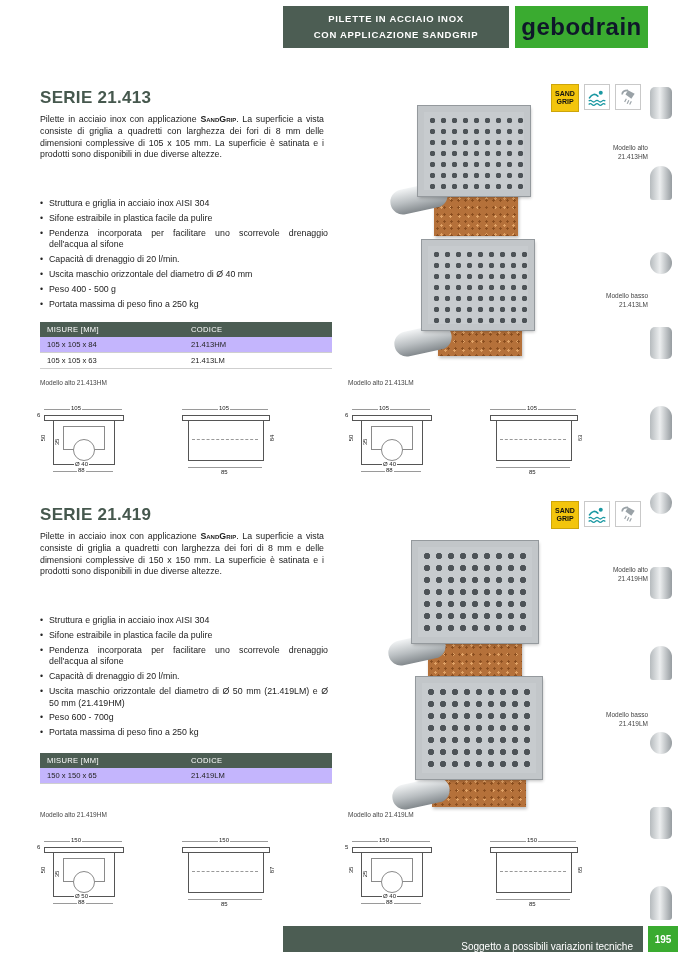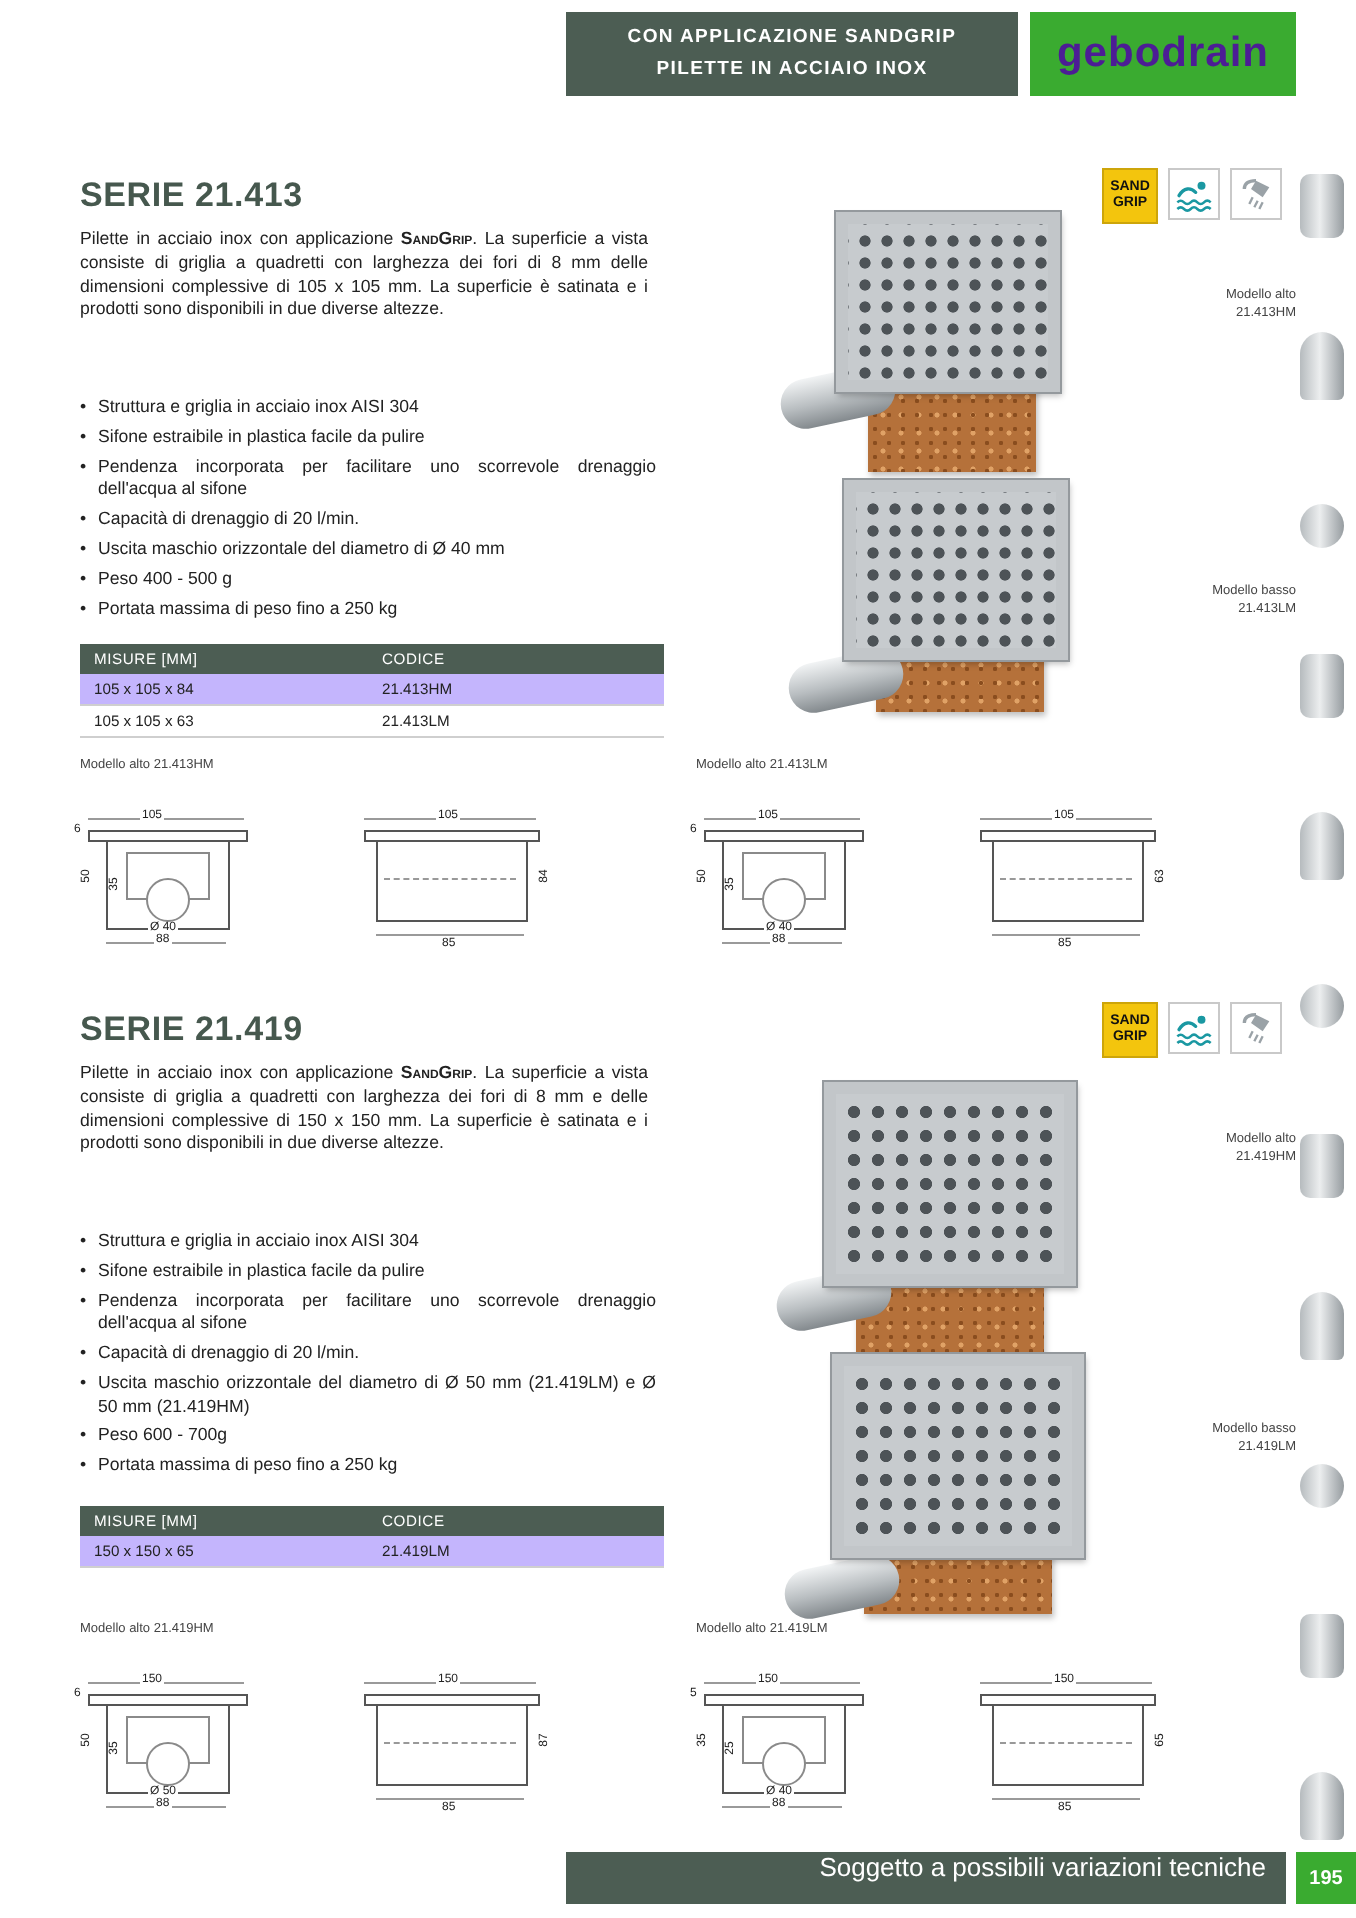--- a/index.html
+++ b/index.html
@@ -5,21 +5,21 @@
   html,body{margin:0;padding:0;background:#fff;}
   .page{position:relative;width:678px;height:959px;background:#fff;overflow:hidden;
         font-family:"Liberation Sans",sans-serif;color:#222;}
 
   
   .header-bar{position:absolute;left:283px;top:6px;width:226px;height:42px;background:#4c5d53;
     color:#fff;display:flex;flex-direction:column;justify-content:center;text-align:center;
     font-weight:bold;font-size:9.5px;letter-spacing:.7px;line-height:1.7;}
   .logo-box{position:absolute;left:515px;top:6px;width:133px;height:42px;background:#3aab30;
     display:flex;align-items:center;justify-content:center;}
-  .logo-text{font-weight:bold;font-size:21px;color:#4c1d95;letter-spacing:.5px;}
+  .logo-text{font-weight:bold;font-size:24px;color:#0f172a;letter-spacing:.5px;}
 
   
   .rail{position:absolute;right:1px;top:82px;width:33px;height:842px;display:flex;
     flex-direction:column;justify-content:space-between;align-items:center;}
   .thumb{width:30px;height:42px;background:#fff;display:flex;align-items:center;justify-content:center;}
   .t-shape{width:22px;height:32px;background:linear-gradient(90deg,#b6bbbe,#eceeef 45%,#969ca0);
     border-radius:5px;}
   .thumb:nth-child(3n) .t-shape{border-radius:50%;height:22px;}
   .thumb:nth-child(3n+2) .t-shape{border-radius:11px 11px 3px 3px;height:34px;}
 
@@ -85,33 +85,33 @@
   .photo.short .body-cork{height:32px;}
   .photo.short .pipe{top:88px;}
   .photo.lg .plate{width:126px;height:102px;left:24px;background-size:12px 12px;}
   .photo.lg .body-cork{top:96px;width:94px;left:40px;}
   .photo.lg .pipe{top:96px;}
   .photo.lg.short .body-cork{height:34px;}
   .photo.lg.short .pipe{top:104px;}
 
   
   .footer-bar{position:absolute;left:283px;top:926px;width:360px;height:26px;background:#4c5d53;
-    color:#fff;display:flex;align-items:flex-start;justify-content:flex-end;
-    padding-right:10px;box-sizing:border-box;font-size:13px;}
+    color:#fff;display:flex;align-items:flex-end;justify-content:flex-end;
+    padding-right:10px;box-sizing:border-box;font-size:10px;}
   .page-num{position:absolute;left:648px;top:926px;width:30px;height:26px;background:#3aab30;
     color:#fff;font-weight:bold;font-size:10px;display:flex;align-items:center;justify-content:center;}
 </style>
 </head>
 <body>
 
 <div class="page">
 
   <div class="header-bar">
+    <div>PILETTE IN ACCIAIO INOX</div>
     <div>CON APPLICAZIONE SANDGRIP</div>
-    <div>PILETTE IN ACCIAIO INOX</div>
   </div>
   <div class="logo-box">
     <span class="logo-text">gebodrain</span>
   </div>
 
   <div class="rail">
     <div class="thumb">
         <div class="t-shape"></div>
       </div>
     <div class="thumb">

